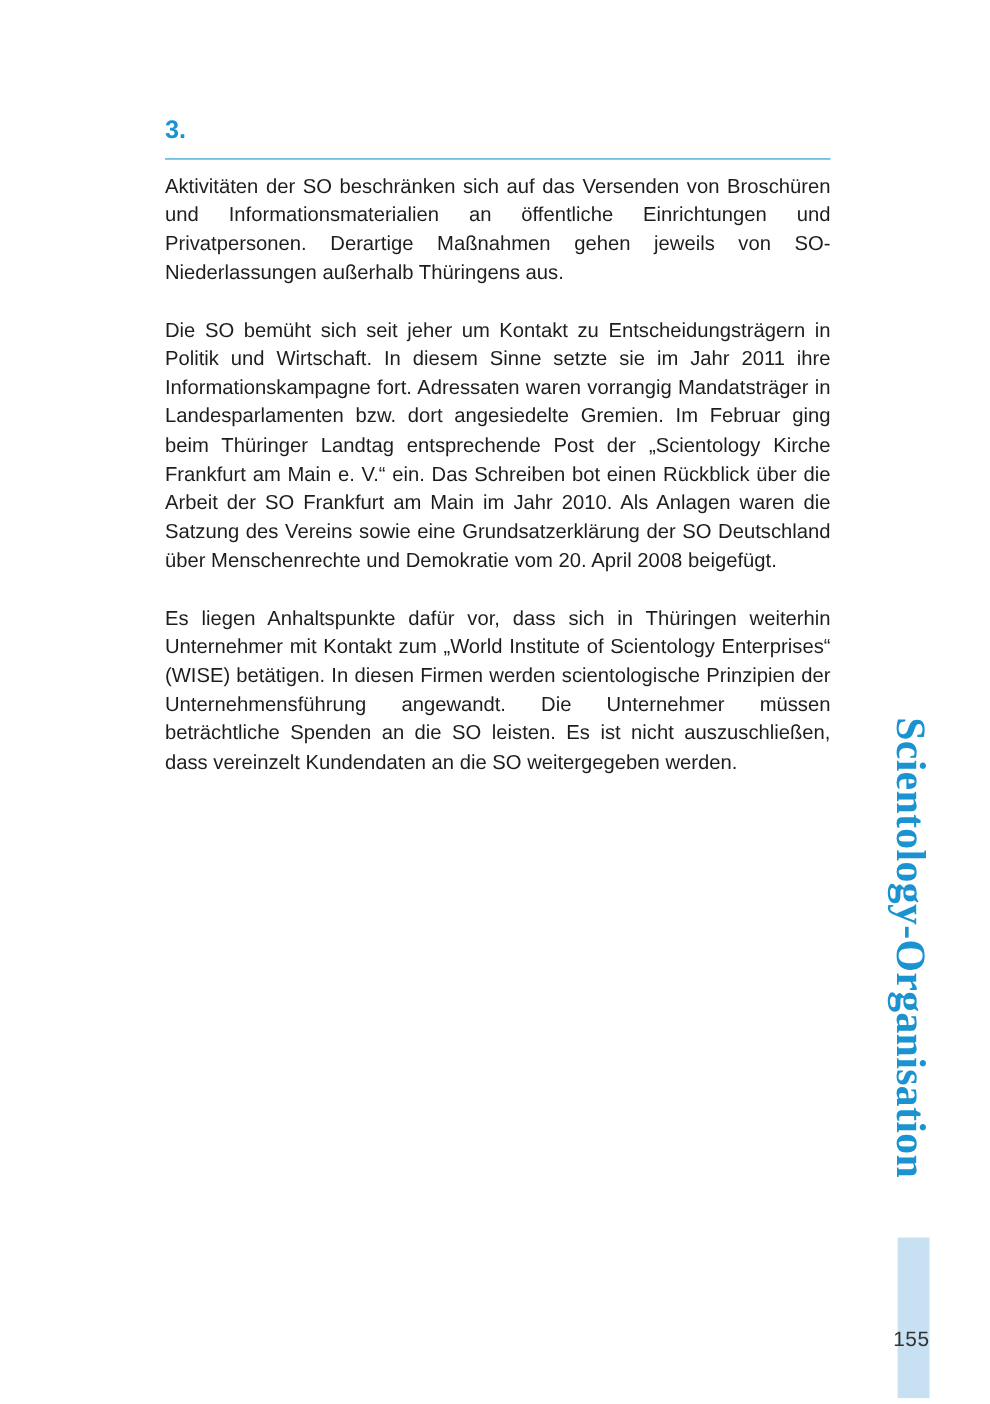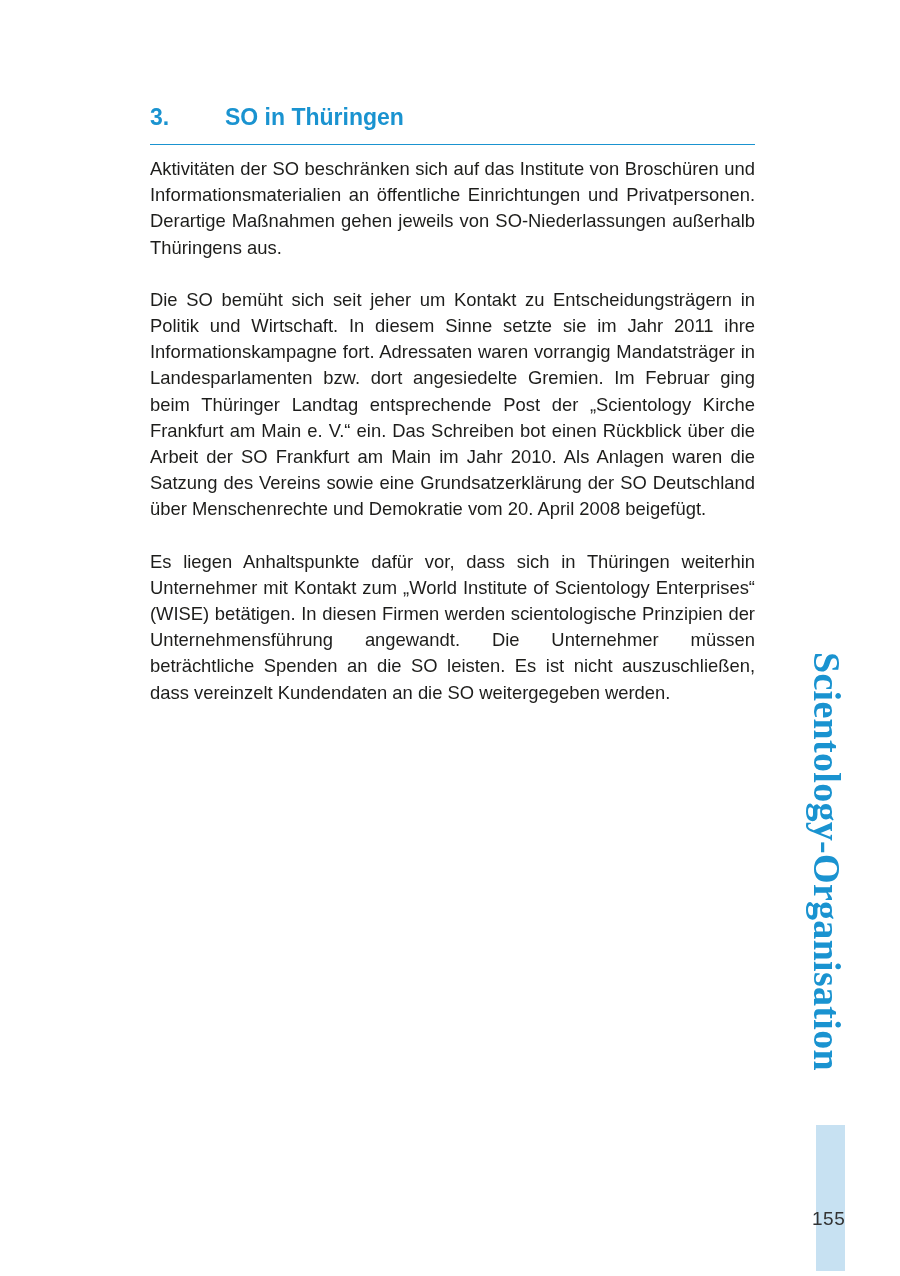--- a/index.html
+++ b/index.html
@@ -15,26 +15,25 @@
   .side-title span { position: absolute; left: 0; top: 0; transform-origin: 0 0; transform: translate(38px, 0) rotate(90deg); white-space: nowrap; color: #1a93d0; font-family: "Liberation Serif", "DejaVu Serif", serif; font-weight: bold; font-size: 38px; line-height: 38px; letter-spacing: 0.3px; }
   .tab-bar { position: absolute; left: 816px; top: 1125px; width: 29px; height: 146px; background: #c7e1f2; }
   .page-number { position: absolute; left: 812px; top: 1208px; font-size: 19px; color: #333333; letter-spacing: 0.5px; }
 </style>
 </head>
 <body>
 
 <div class="page">
   <div class="heading">
     <span class="num">3.</span>
-    <span class="title">SO in Thüringen</span>
   </div>
   <div class="rule"></div>
 
   <div class="body-text">
-    <p>Aktivitäten der SO beschränken sich auf das Institute von Bro­schüren und Informationsmaterialien an öffentliche Einrichtungen und Privatpersonen. Derartige Maßnahmen gehen jeweils von SO-Niederlassungen außerhalb Thüringens aus.</p>
+    <p>Aktivitäten der SO beschränken sich auf das Versenden von Bro­schüren und Informationsmaterialien an öffentliche Einrichtungen und Privatpersonen. Derartige Maßnahmen gehen jeweils von SO-Niederlassungen außerhalb Thüringens aus.</p>
     <p>Die SO bemüht sich seit jeher um Kontakt zu Entscheidungsträgern in Politik und Wirtschaft. In diesem Sinne setzte sie im Jahr 2011 ihre Informationskampagne fort. Adressaten waren vorrangig Man­datsträger in Landesparlamenten bzw. dort angesiedelte Gremien. Im Februar ging beim Thüringer Landtag entsprechende Post der „Scientology Kirche Frankfurt am Main e. V.“ ein. Das Schreiben bot einen Rückblick über die Arbeit der SO Frankfurt am Main im Jahr 2010. Als Anlagen waren die Satzung des Vereins sowie eine Grundsatzerklärung der SO Deutschland über Menschenrechte und Demokratie vom 20. April 2008 beigefügt.</p>
     <p>Es liegen Anhaltspunkte dafür vor, dass sich in Thüringen weiter­hin Unternehmer mit Kontakt zum „World Institute of Scientology Enterprises“ (WISE) betätigen. In diesen Firmen werden sciento­logische Prinzipien der Unternehmensführung angewandt. Die Unternehmer müssen beträchtliche Spenden an die SO leisten. Es ist nicht auszuschließen, dass vereinzelt Kundendaten an die SO weitergegeben werden.</p>
   </div>
 
   <div class="side-title">
     <span>Scientology-Organisation</span>
   </div>
 
   <div class="tab-bar"></div>
   <div class="page-number">155</div>

